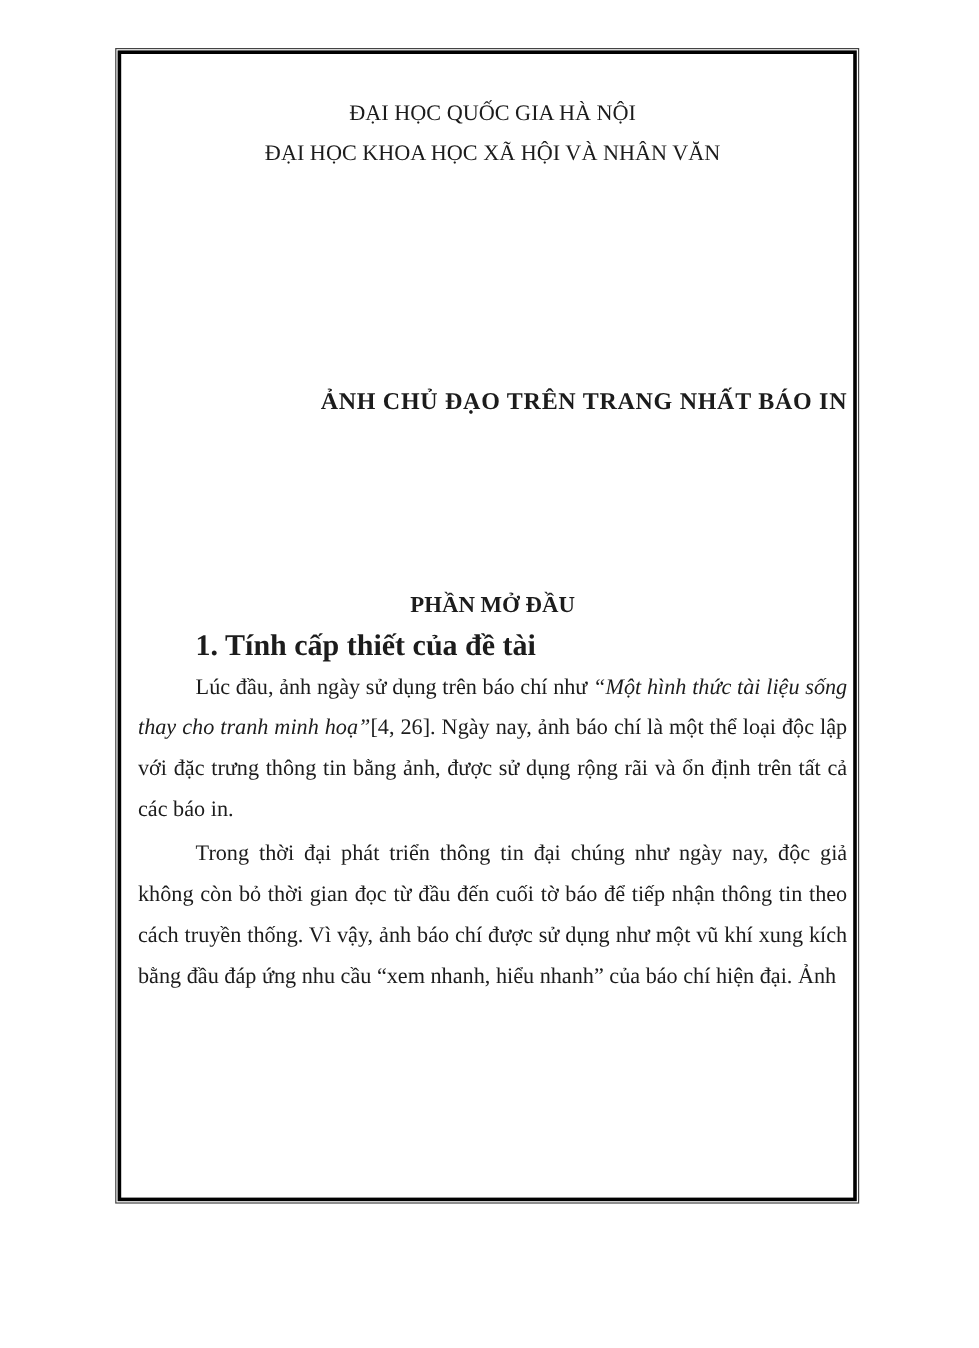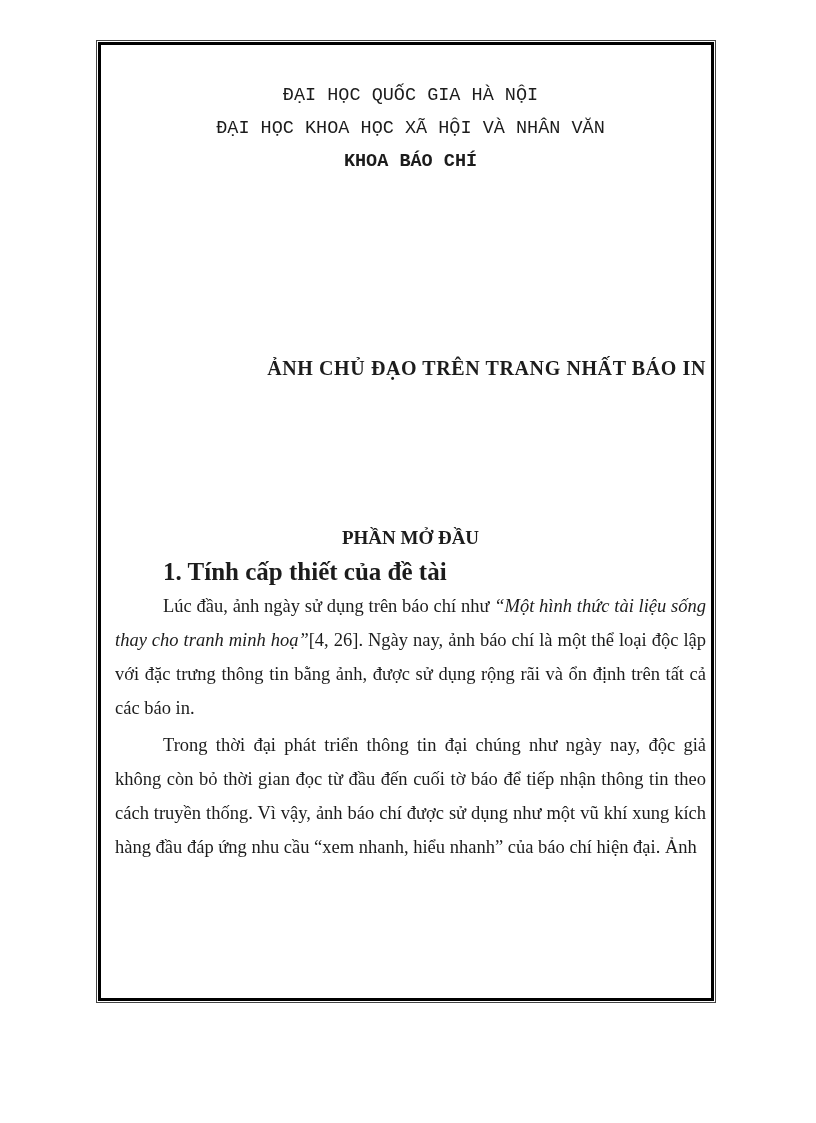--- a/index.html
+++ b/index.html
@@ -40,21 +40,20 @@
     padding: 0 5px 0 14px;
   }
   .doc-header {
     padding-top: 34px;
     text-align: center;
     font-size: 18.5px;
     line-height: 33px;
   }
   .doc-header p {
     margin: 0;
-    font-family: Liberation Mono, monospace;
   }
   .bold { font-weight: bold; }
   .doc-title {
     margin: 173px 0 0 0;
     text-align: right;
     font-size: 20px;
     font-weight: bold;
     letter-spacing: 0.6px;
     line-height: 34px;
   }
@@ -85,30 +84,29 @@
 <body>
 
 <div class="page">
   <div class="frame">
     <div class="frame-inner">
       <div class="content">
 
         <div class="doc-header">
           <p>ĐẠI HỌC QUỐC GIA HÀ NỘI</p>
           <p>ĐẠI HỌC KHOA HỌC XÃ HỘI VÀ NHÂN VĂN</p>
-          <p class="bold">KHOA BÁO CHÍ</p>
         </div>
 
         <h1 class="doc-title">ẢNH CHỦ ĐẠO TRÊN TRANG NHẤT BÁO IN</h1>
 
         <h2 class="section-heading">PHẦN MỞ ĐẦU</h2>
 
         <h3 class="subsection-heading">1. Tính cấp thiết của đề tài</h3>
 
 
         <p class="body-para"><span>Lúc đầu, ảnh ngày sử dụng trên báo chí như </span><span class="italic">“Một hình thức tài liệu sống thay cho tranh minh hoạ”</span><span>[4, 26]. Ngày nay, ảnh báo chí là một thể loại độc lập với đặc trưng thông tin bằng ảnh, được sử dụng rộng rãi và ổn định trên tất cả các báo in.</span></p>
 
-        <p class="body-para">Trong thời đại phát triển thông tin đại chúng như ngày nay, độc giả không còn bỏ thời gian đọc từ đầu đến cuối tờ báo để tiếp nhận thông tin theo cách truyền thống. Vì vậy, ảnh báo chí được sử dụng như một vũ khí xung kích hàng đầu đáp ứng nhu cầu “xem nhanh, hiểu nhanh” của báo chí hiện đại. Ảnh</p>
+        <p class="body-para">Trong thời đại phát triển thông tin đại chúng như ngày nay, độc giả không còn bỏ thời gian đọc từ đầu đến cuối tờ báo để tiếp nhận thông tin theo cách truyền thống. Vì vậy, ảnh báo chí được sử dụng như một vũ khí xung kích bằng đầu đáp ứng nhu cầu “xem nhanh, hiểu nhanh” của báo chí hiện đại. Ảnh</p>
 
       </div>
     </div>
   </div>
 </div>
 
 </body></html>

